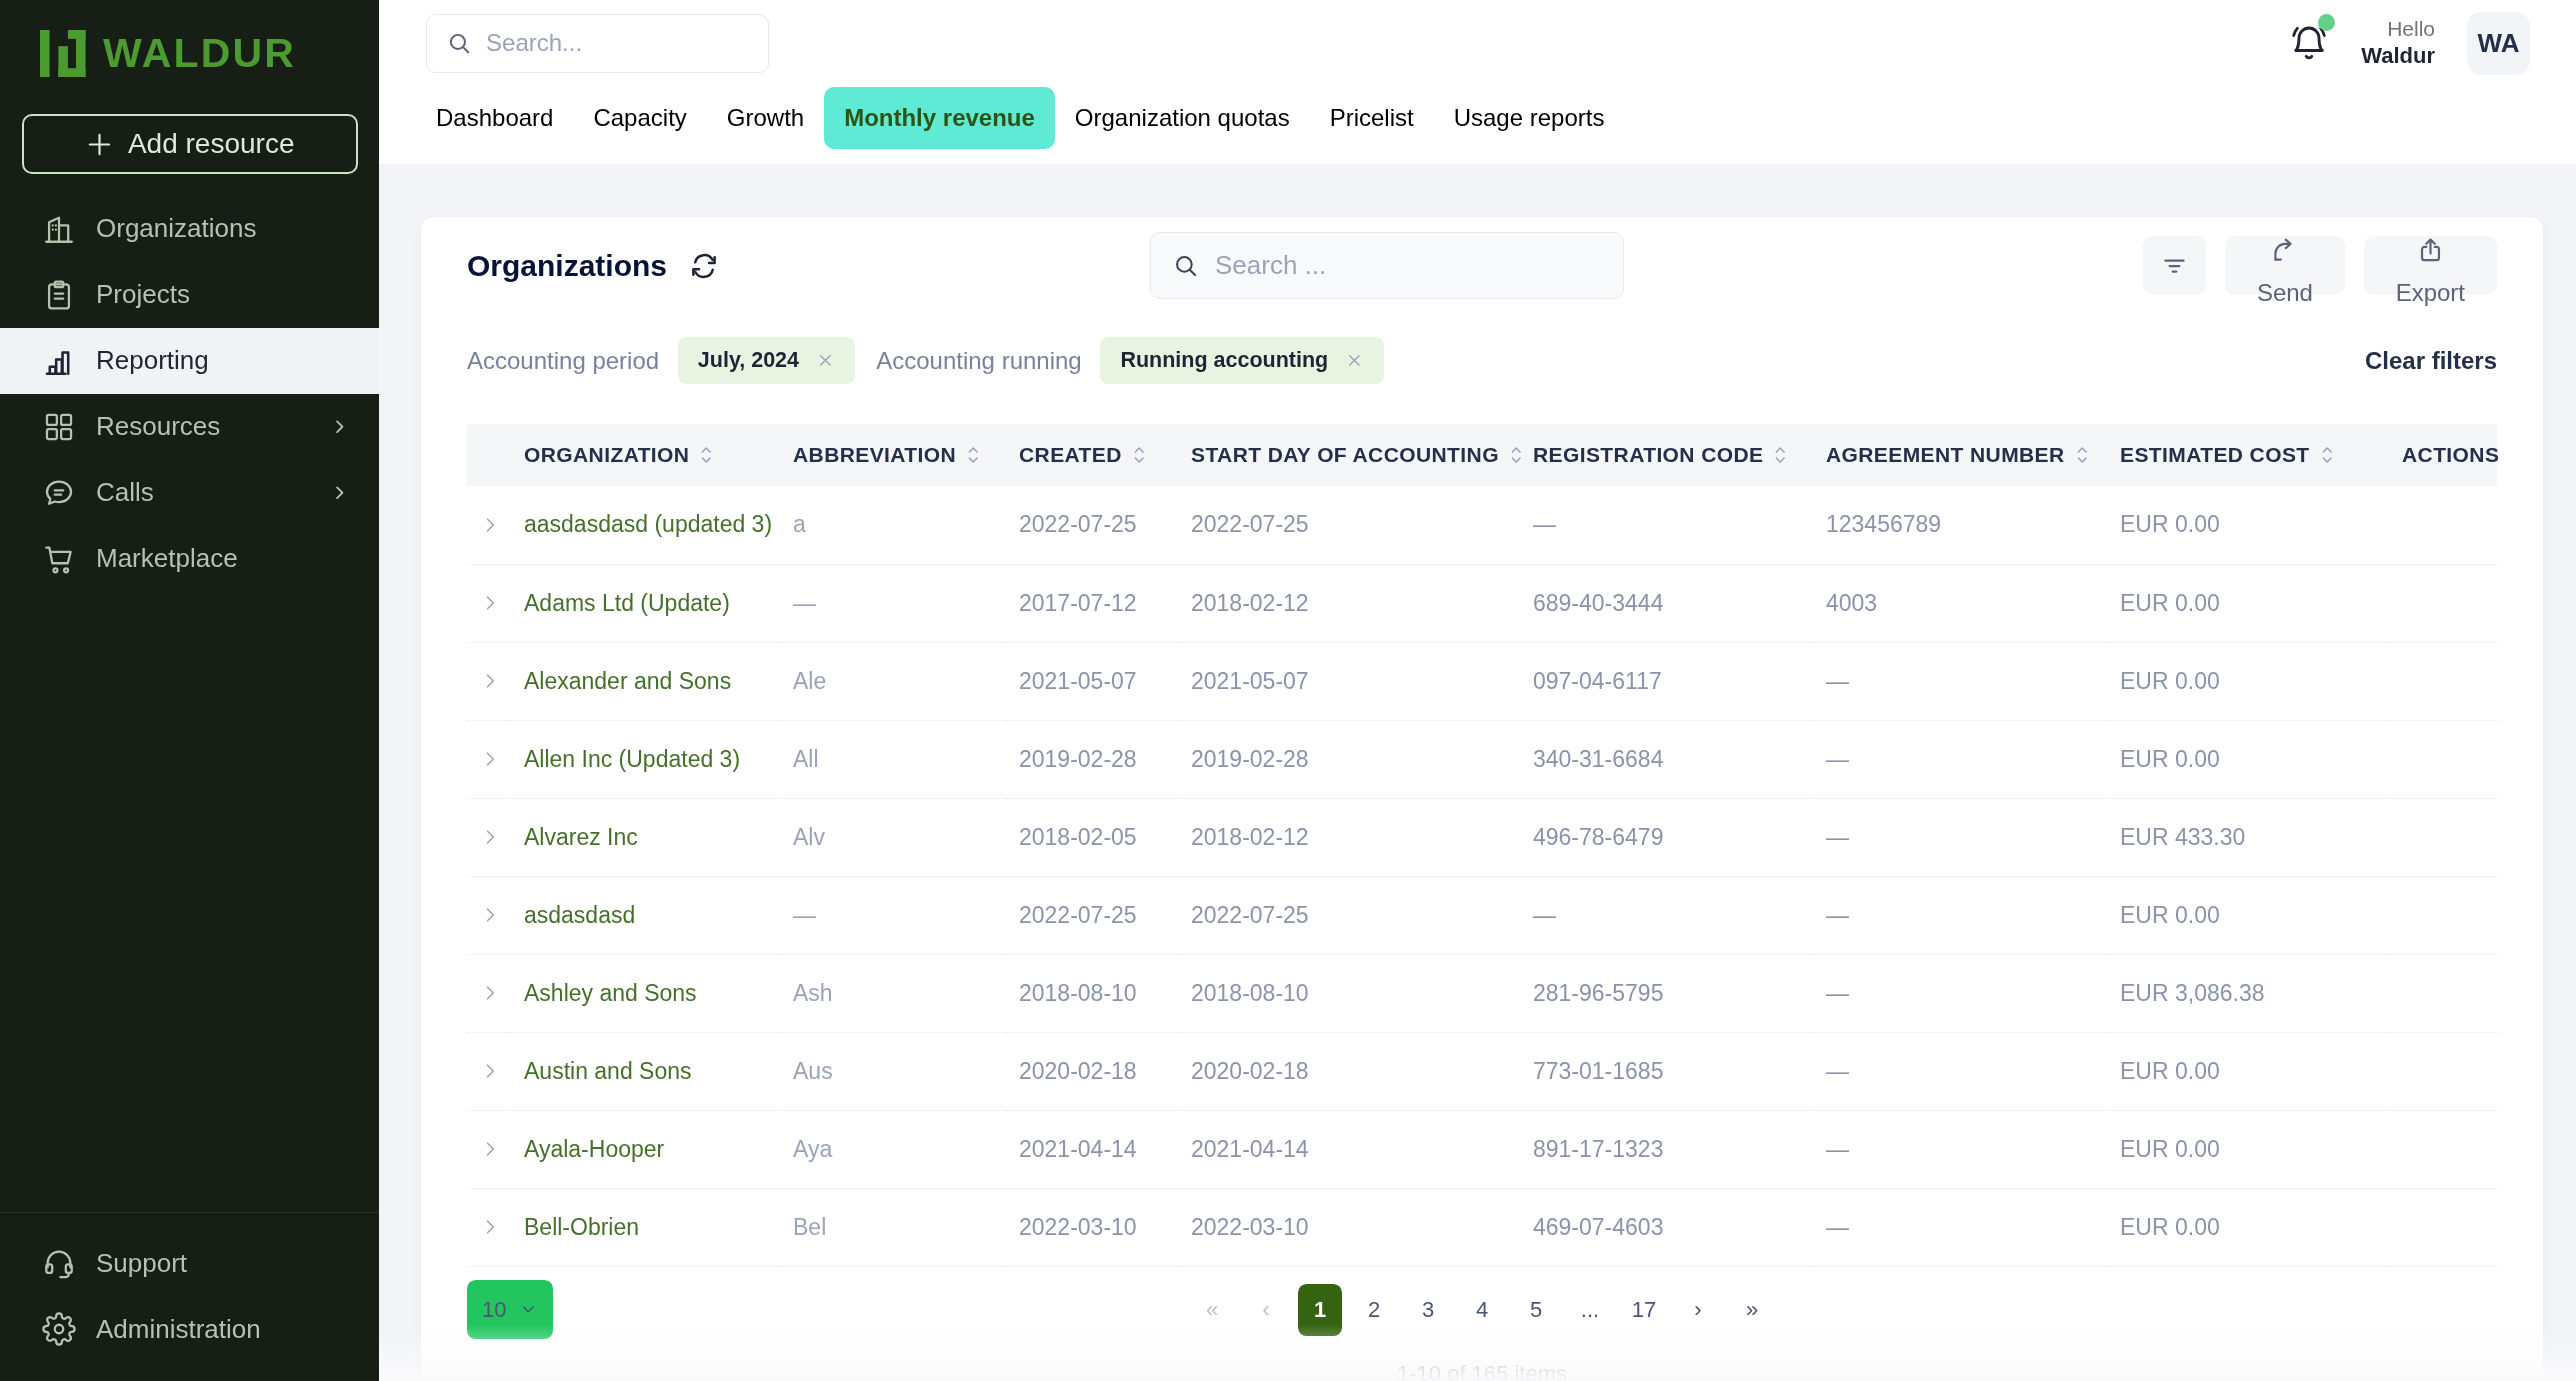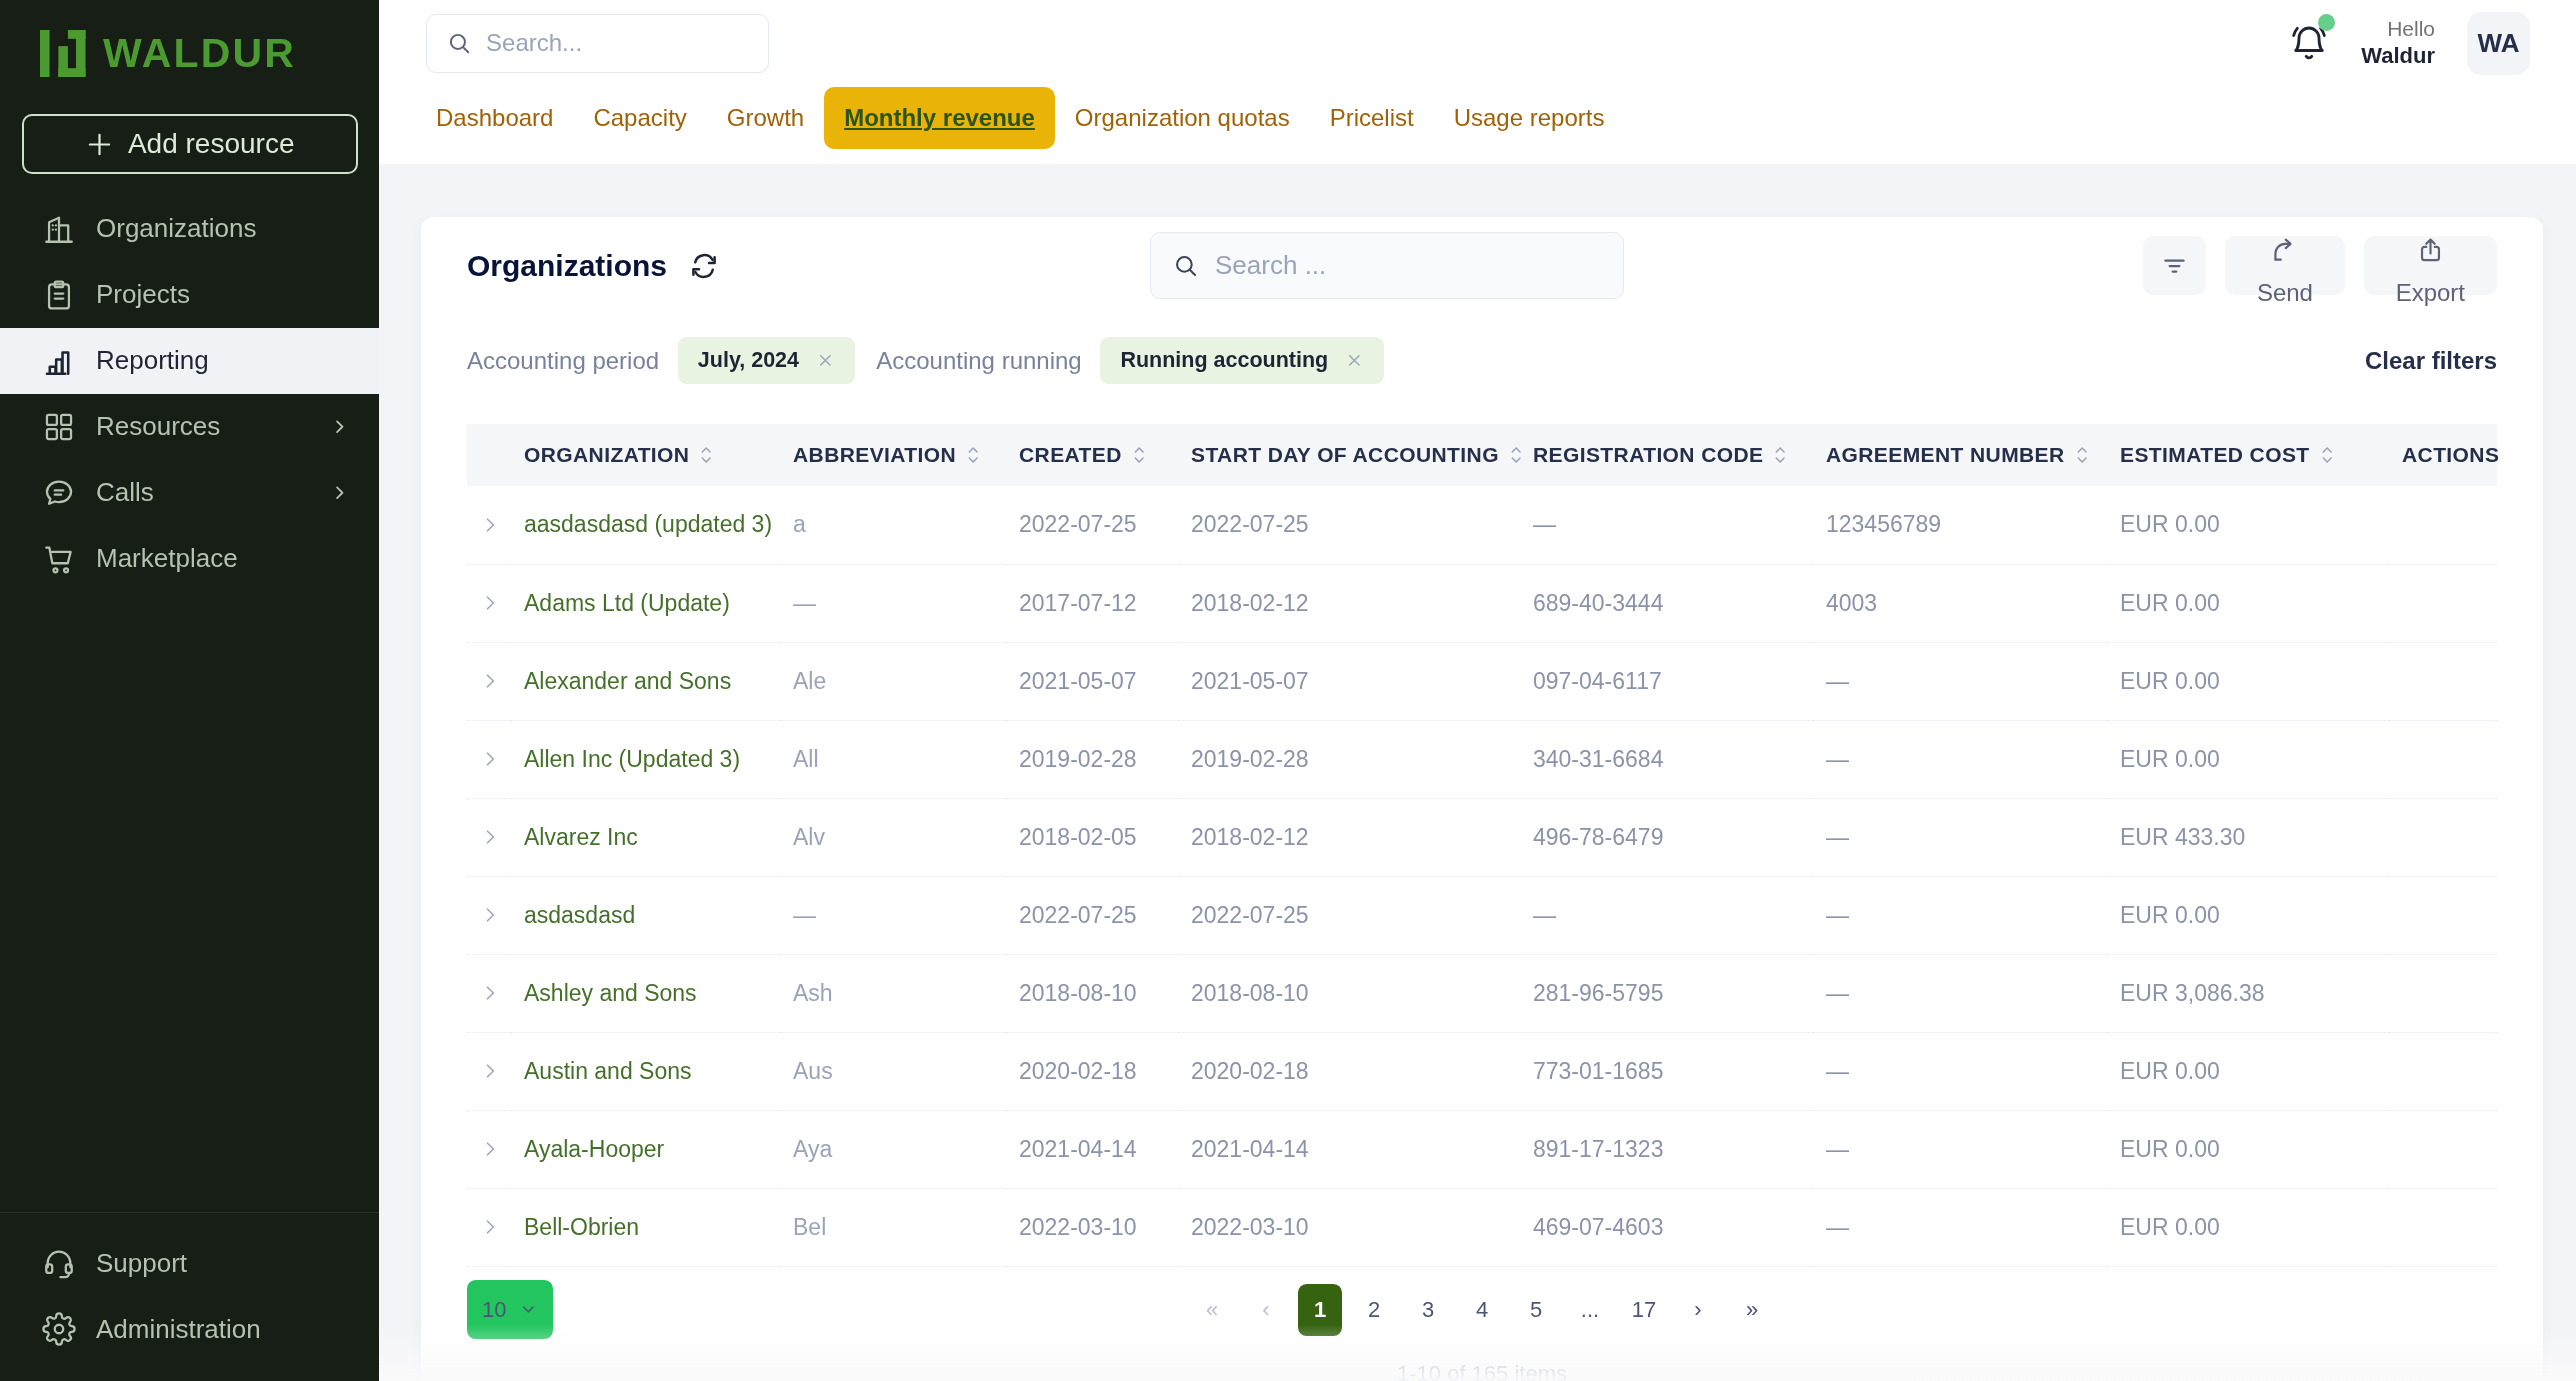--- a/index.html
+++ b/index.html
@@ -31,22 +31,22 @@
   .topbar-right { margin-left:auto; display:flex; align-items:center; gap:32px; }
   .bell-wrap { position:relative; cursor:pointer; }
   .bell-dot { position:absolute; top:-8.6px; right:-5.7px; width:17px; height:17px; border-radius:50%; background:#66cf8a; }
   .greeting { text-align:right; line-height:1.3; }
   .greeting .hello { color:#737373; font-size:21px; }
   .greeting .uname { color:#1e2433; font-size:22px; font-weight:700; }
   .avatar { width:63px; height:63px; border-radius:14.4px; background:#f3f4f7; display:flex; align-items:center; justify-content:center;
             font-size:26px; font-weight:700; color:#252f4a; cursor:pointer; }
 
   .tabsbar { background:#ffffff; padding:1.4px 0 14.4px 37px; display:flex; align-items:center; }
-  .tab { font-size:24px; color:#a16207; padding:17px 20px; border-radius:10px; cursor:pointer; white-space:nowrap; }
-  .tab.active { background:#eab308; color:#2c5414; font-weight:700;text-decoration:underline; }
+  .tab { font-size:24px; color:#000000; padding:17px 20px; border-radius:10px; cursor:pointer; white-space:nowrap; }
+  .tab.active { background:#5eead4; color:#2c5414; font-weight:700; }
 
   .content { padding:53px 33px 0 42px; }
   .card { background:#ffffff; border-radius:13px; box-shadow:0 4.3px 13px rgba(76,87,125,.05); padding:10px 46px 0; min-height:1234px; }
 
   .card-header { display:flex; align-items:center; height:69px; margin-top:4.3px; }
   .title-wrap { display:flex; align-items:center; gap:21.5px; }
   .page-title { font-size:30px; font-weight:700; color:#071437; }
   .refresh-btn { cursor:pointer; color:#1e2433; }
   .card-search { width:474px; height:67px; background:#f9fafb; border:1.4px solid #e7e9f0; border-radius:10px;
                  display:flex; align-items:center; gap:16px; padding:0 21.5px; margin-left:431px; }

